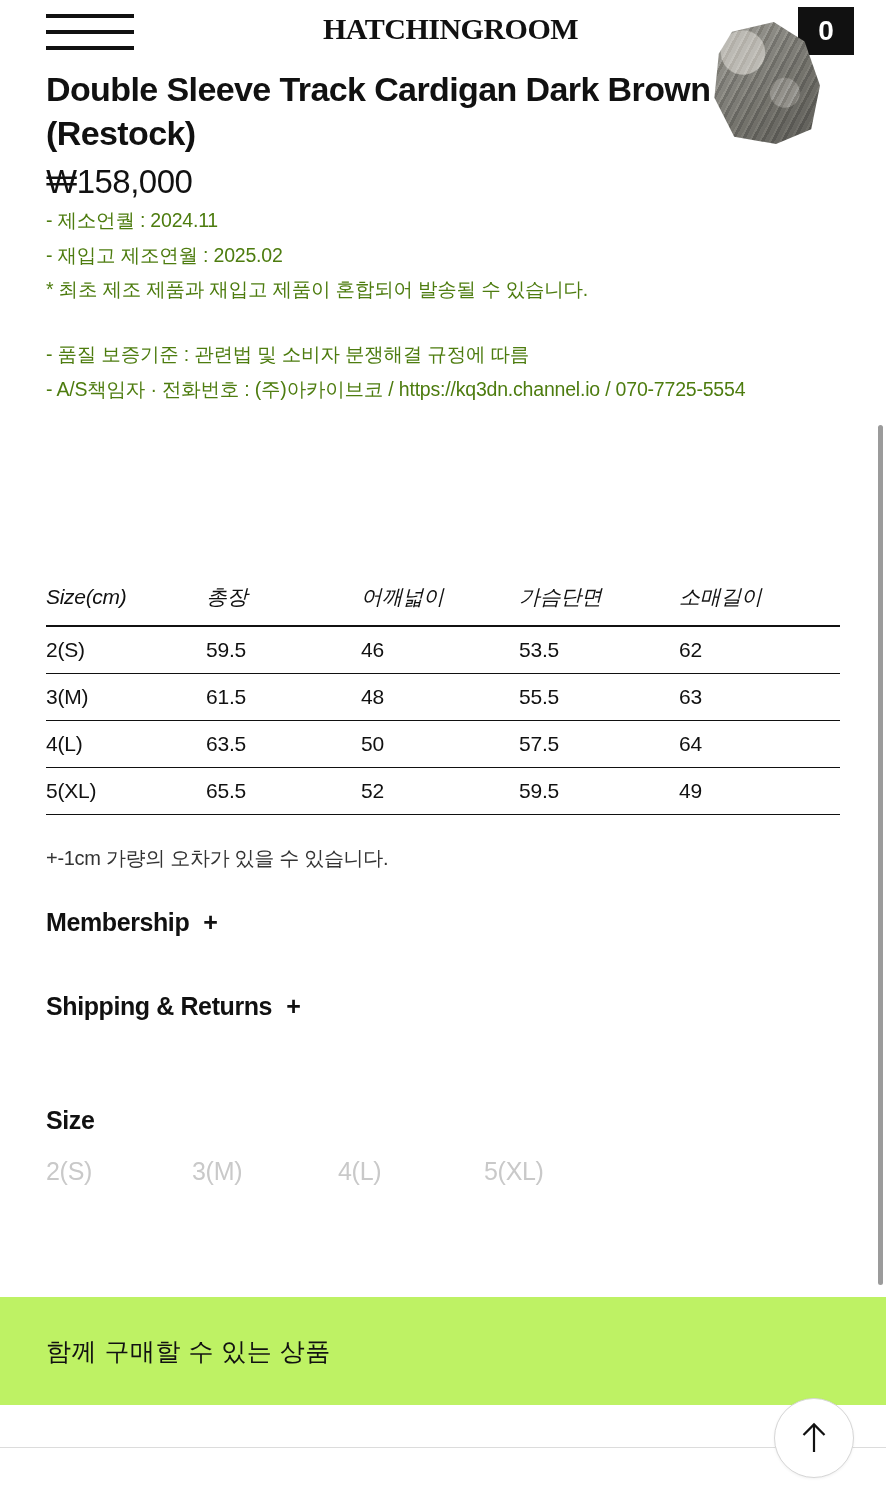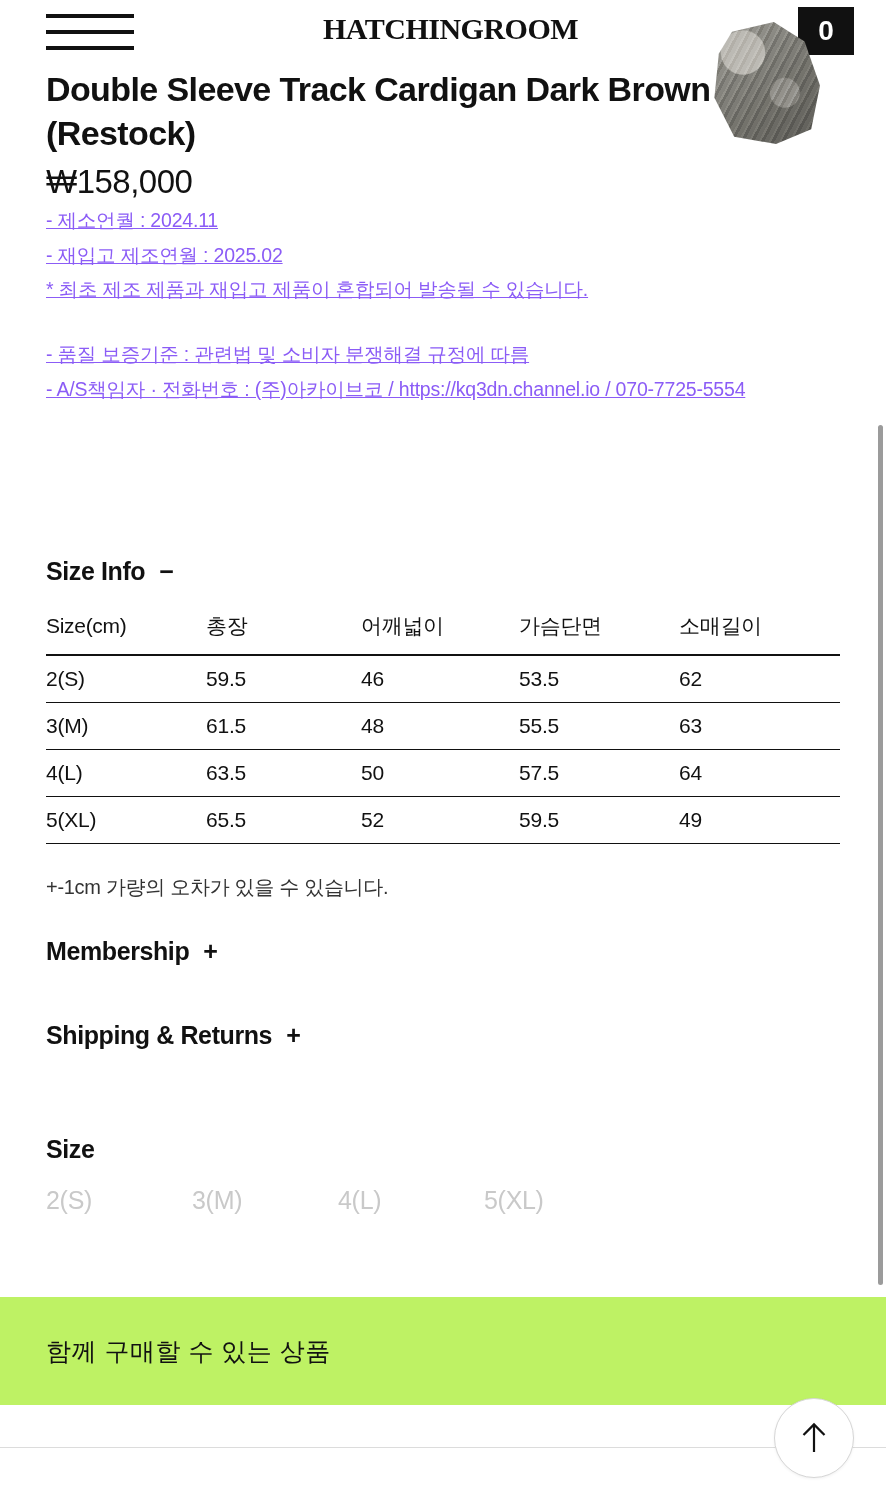--- a/index.html
+++ b/index.html
@@ -82,23 +82,22 @@
   }
   .price {
     font-size: 33px;
     font-weight: 500;
     letter-spacing: -0.5px;
     margin: 8px 0 2px 0;
   }
   .meta-line {
     font-size: 19.5px;
     line-height: 1.78;
-    color: #8b5cf6;
+    color: #4d7c0f;
     letter-spacing: -0.2px;
-    text-decoration: underline;
   }
   .meta-gap { height: 30px; }
 
   
   .section-gap-lg { height: 150px; }
   .section-head {
     display: flex;
     align-items: center;
     gap: 14px;
     font-size: 25px;
@@ -117,21 +116,21 @@
     margin-top: 26px;
     font-size: 21px;
   }
   table.size-table th {
     text-align: left;
     font-weight: normal;
     padding: 0 0 14px 0;
     font-size: 21px;
     letter-spacing: -0.3px;
   }
-  table.size-table thead tr { border-bottom: 2px solid #111; }
+  table.size-table thead tr { border-bottom: 2px solid #111; font-style: italic; }
   table.size-table td {
     padding: 11px 0 11px 0;
     border-bottom: 1.5px solid #111;
     font-size: 21px;
     letter-spacing: -0.2px;
   }
   table.size-table col.c1 { width: 160px; }
   table.size-table col.c2 { width: 155px; }
   table.size-table col.c3 { width: 158px; }
   table.size-table col.c4 { width: 160px; }
@@ -269,24 +268,20 @@
   <div class="meta-line">- 재입고 제조연월 : 2025.02</div>
   <div class="meta-line">* 최초 제조 제품과 재입고 제품이 혼합되어 발송될 수 있습니다.</div>
 
   <div class="meta-gap"></div>
 
   <div class="meta-line">- 품질 보증기준 : 관련법 및 소비자 분쟁해결 규정에 따름</div>
   <div class="meta-line">- A/S책임자 · 전화번호 : (주)아카이브코 / https://kq3dn.channel.io / 070-7725-5554</div>
 
   <div class="section-gap-lg"></div>
 
-  <div class="section-head">
-    <span>Size Info</span>
-    <span class="sign">−</span>
-  </div>
 
   <table class="size-table">
     <colgroup>
       <col class="c1">
         <col class="c2">
         <col class="c3">
         <col class="c4">
         <col>
     </colgroup>
     <thead>

